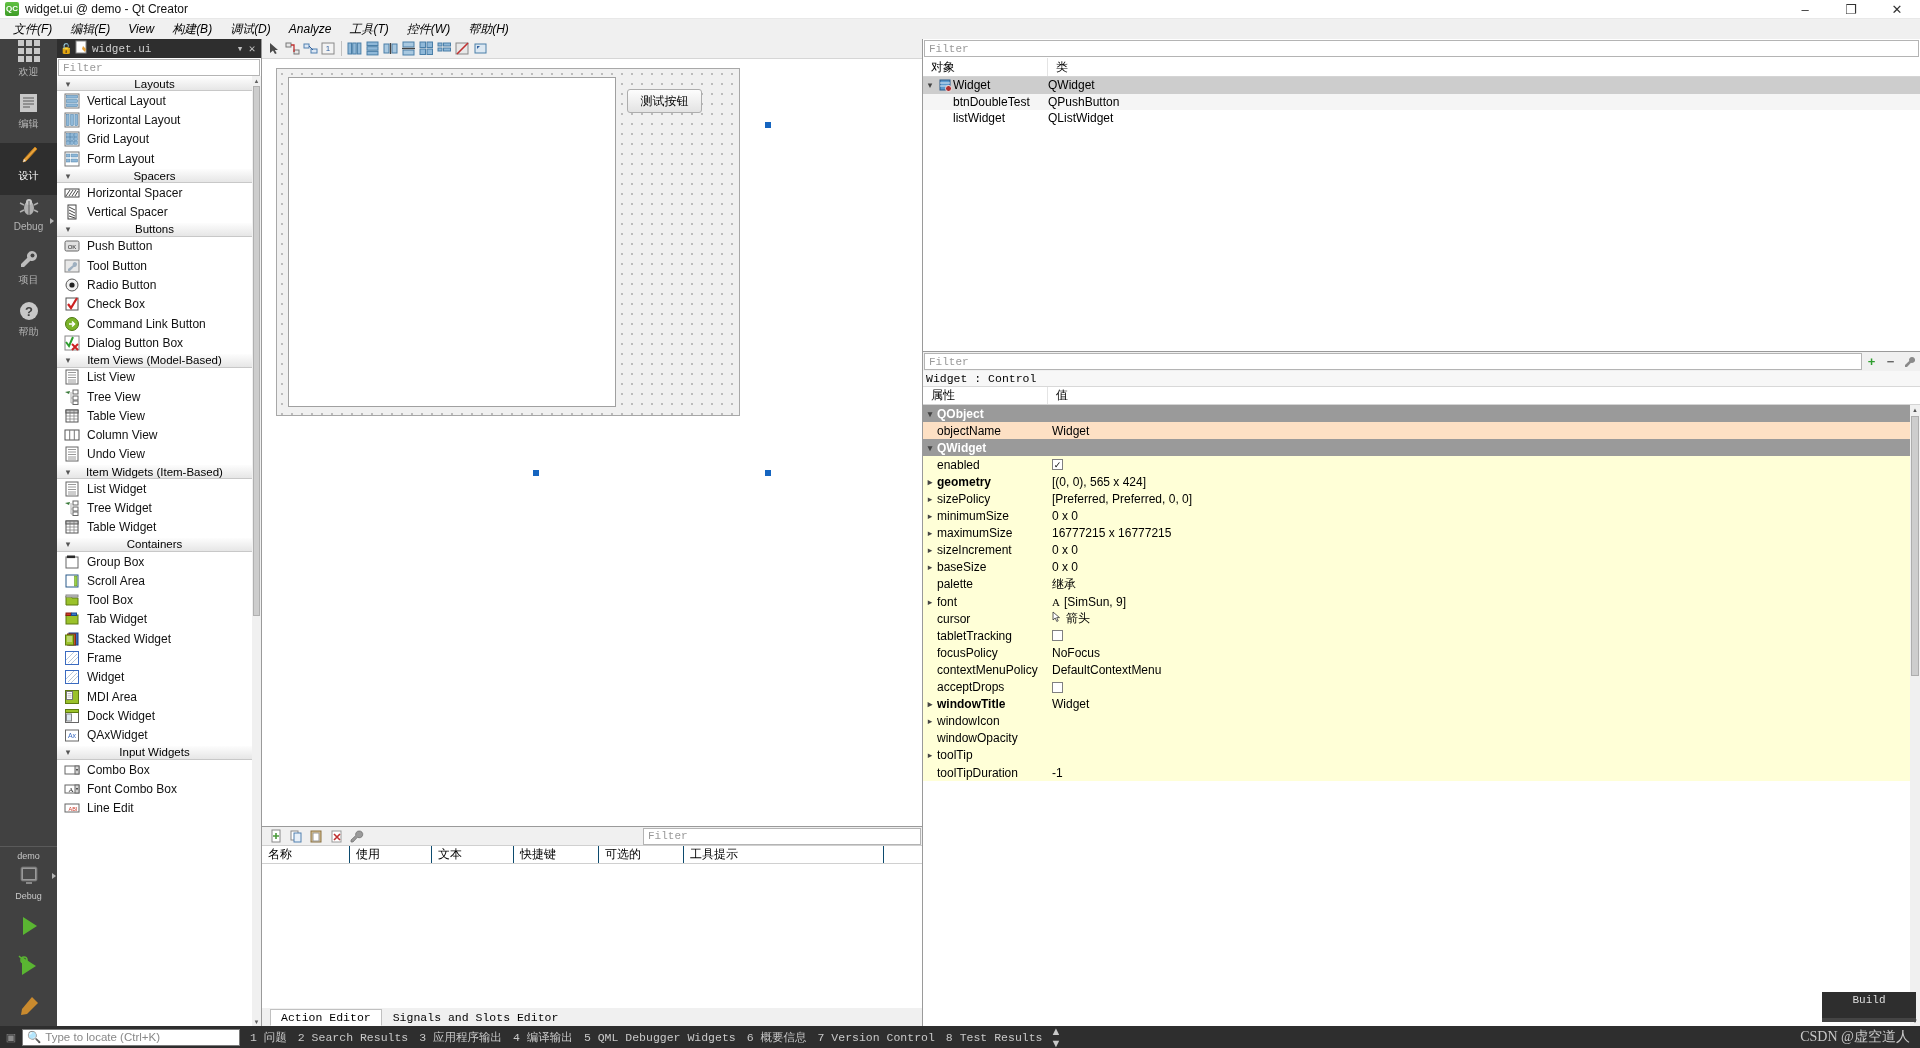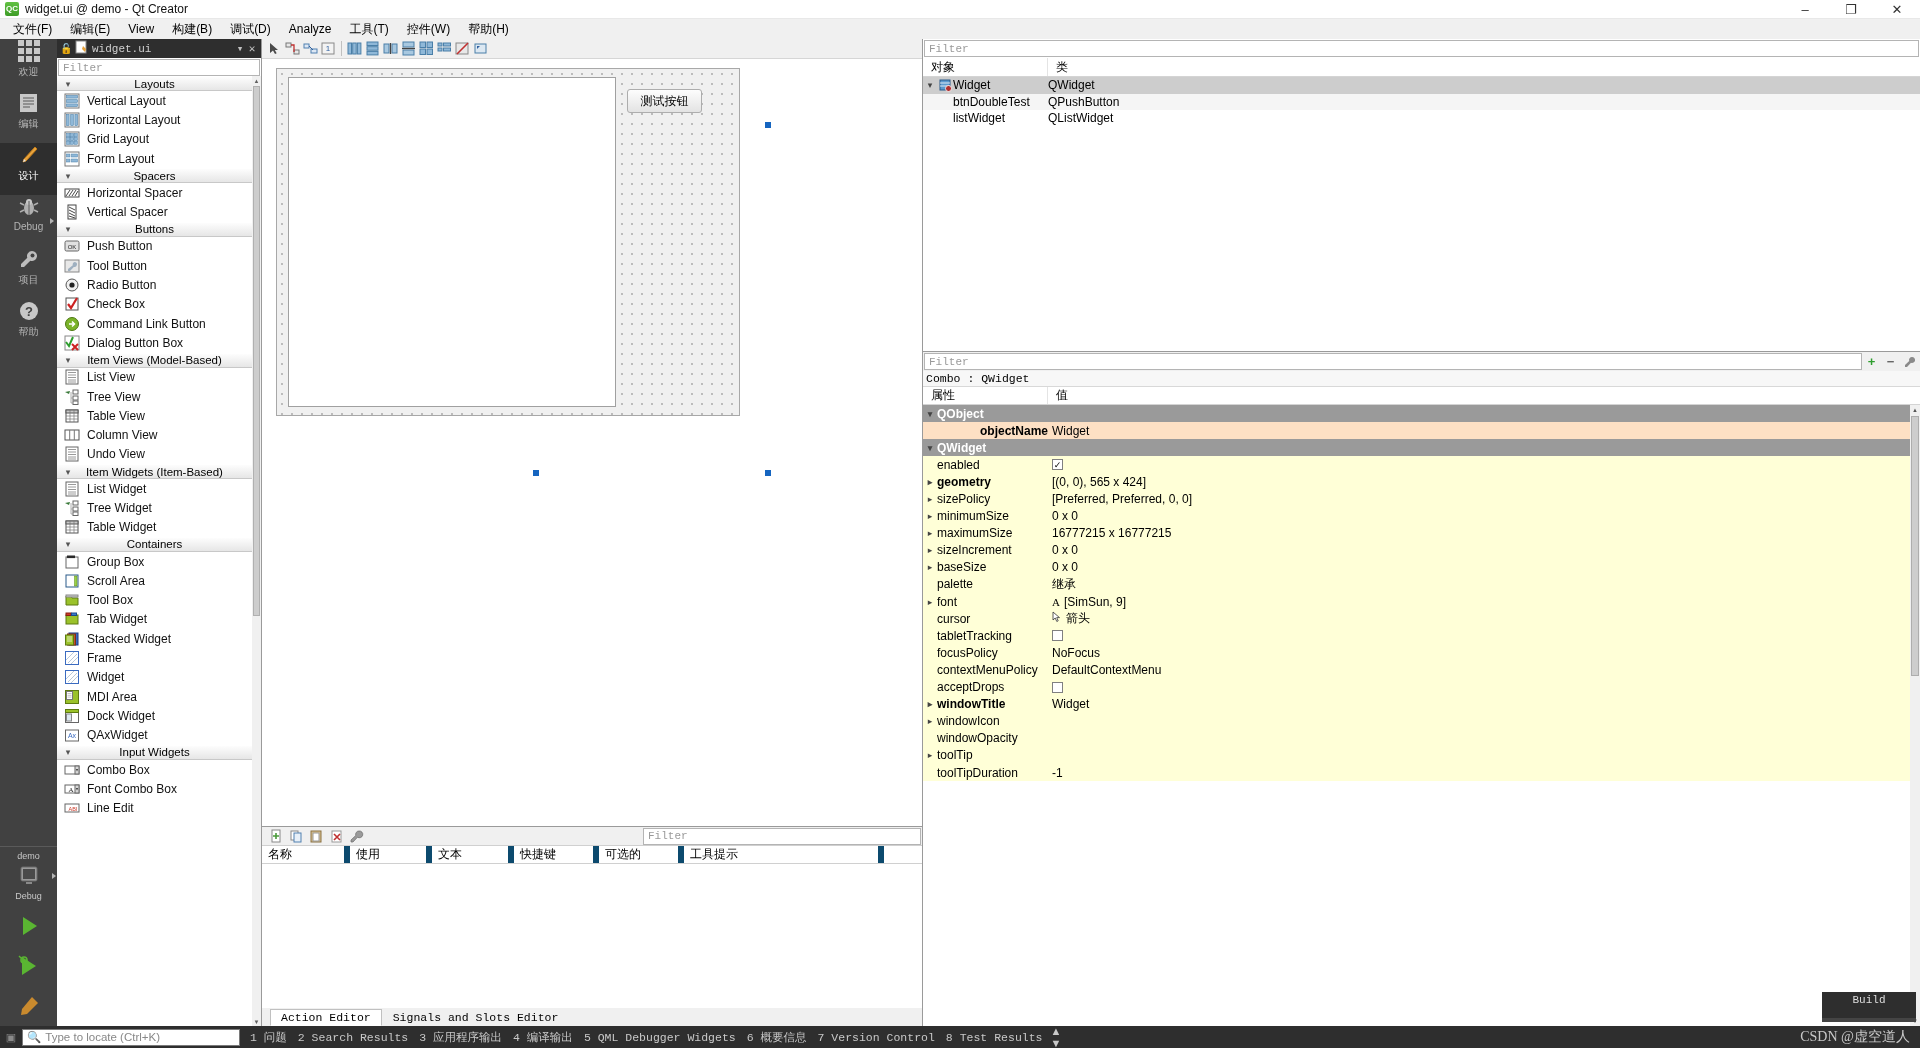--- a/index.html
+++ b/index.html
@@ -27,21 +27,21 @@
   .tb-spacer { flex: 1; }
   .tb-btn { width: 46px; height: 19px; display: flex; align-items: center; justify-content: center;
     color: #333; font-size: 13px; }
 
   
   .menubar {
     height: 20px; background: #f0f0f0; display: flex; align-items: center;
     flex: 0 0 20px; padding-left: 4px;
   }
   .menu-item {
-    padding: 18px 9px; font-size: 12px; color: #000; white-space: nowrap; cursor: default;
+    padding: 18px 9px; font-size: 12px; color: #000; white-space: nowrap; cursor: default; font-style: italic;
   }
 
   
   .mainrow { flex: 1; display: flex; min-height: 0; }
 
   
   .modebar {
     width: 57px; background: #414141; flex: 0 0 57px;
     display: flex; flex-direction: column; position: relative;
   }
@@ -139,21 +139,21 @@
   .bottomdock { height: 200px; flex: 0 0 200px; display: flex; flex-direction: column; background: #f0f0f0; border-top: 1px solid #9a9a9a; }
   .bd-toolrow { height: 19px; flex: 0 0 19px; display: flex; align-items: center; background: #f0f0f0; border-bottom: 1px solid #d0d0d0; }
   .bd-tools { display: flex; align-items: center; padding-left: 6px; gap: 3px; width: 380px; }
   .bd-filter {
     flex: 1; height: 17px; background: #fff; border: 1px solid #b4b4b4; margin: 0 1px;
     display: flex; align-items: center; padding-left: 4px; color: #9a9a9a;
     font-size: 11px; font-family: "Liberation Mono", monospace;
   }
   .bd-table { flex: 1; background: #fff; display: flex; flex-direction: column; min-height: 0; }
   .bd-head { height: 18px; display: flex; background: #fff; border-bottom: 1px solid #d0d0d0; font-size: 12px; }
-  .bd-head div { padding: 1px 6px; border-right: 6px solid #0c4a6e; display: flex; align-items: center; font-family: Liberation Serif, serif; }
+  .bd-head div { padding: 1px 6px; border-right: 1px solid #0c4a6e; display: flex; align-items: center; font-family: Liberation Serif, serif; }
   .bd-body { flex: 1; background: #fff; }
   .bd-tabs { height: 18px; flex: 0 0 18px; display: flex; align-items: flex-end; background: #f0f0f0; padding-left: 8px; }
   .bd-tab {
     padding: 1px 10px; font-size: 11.5px; font-family: "Liberation Mono", monospace;
     color: #000; cursor: pointer; border: 1px solid transparent;
   }
   .bd-tab.active { background: #fff; border: 1px solid #c0c0c0; border-bottom-color: #fff; }
 
   
   .rightpanel { width: 998px; flex: 0 0 998px; display: flex; flex-direction: column; background: #f0f0f0; border-left: 1px solid #9a9a9a; }
@@ -197,21 +197,21 @@
   .pe-scroll .thumb { position: absolute; left: 1px; width: 8px; background: #cdcdcd; border: 1px solid #adadad; }
   .pe-scroll .arw { position:absolute;left:0;width:10px;height:10px;display:flex;align-items:center;justify-content:center;color:#555;font-size:6px;}
   .pe-rows { position: absolute; inset: 0 10px 0 0; }
   .pe-row { height: 17.1px; display: flex; align-items: center; font-size: 12px; }
   .pe-row .chev { width: 14px; text-align: center; font-size: 9px; color: #444; }
   .pe-row .c1 { width: 125px; display: flex; align-items: center; overflow: hidden; white-space: nowrap; }
   .pe-row .c2 { flex: 1; padding-left: 4px; display: flex; align-items: center; gap: 4px; overflow: hidden; white-space: nowrap;}
   .pe-row.group { background: #9a9a9a; color: #fff; font-weight: bold; }
   .pe-row.group .c1 { color: #fff; }
   .pe-row.hi { background: #fde0c4; }
-  .pe-row.hi .c1 { font-weight: bold; justify-content: flex-end; }
+  .pe-row.hi .c1 { font-weight: normal; }
   .pe-row.yellow { background: #ffffd7; }
   .pe-row.bold .c1 { font-weight: bold; }
   .cbx { width: 11px; height: 11px; border: 1px solid #808080; background: #fff; display: inline-block;
          font-size: 9px; line-height: 10px; text-align: center; color: #000; }
 
   
   .statusbar { height: 22px; flex: 0 0 22px; background: #2e2e2e; display: flex; align-items: center; color: #c8c8c8; }
   .sb-ico { width: 22px; text-align: center; color: #8a8a8a; font-size: 11px; }
   .sb-locator {
     width: 218px; height: 17px; background: #fff; border: 1px solid #7a7a7a;
@@ -1015,21 +1015,21 @@
         <div class="pe-filterrow">
           <div class="pe-filter">Filter</div>
           <div class="pe-btn" style="color:#2f9e2f;font-weight:bold;">+</div>
           <div class="pe-btn" style="color:#666;font-weight:bold;">−</div>
           <div class="pe-btn">
             <svg width="14" height="14" viewBox="0 0 14 14">
                 <path d="M9 2a3 3 0 0 0-2.8 4L2 10v2h2l4-4.2A3 3 0 1 0 9 2z" fill="#8a8a8a"></path>
               </svg>
           </div>
         </div>
-        <div class="pe-objline">Combo : QWidget</div>
+        <div class="pe-objline">Widget : Control</div>
         <div class="pe-head">
           <div class="c1">属性</div>
           <div class="c2">值</div>
         </div>
         <div class="pe-body">
           <div class="pe-rows" id="pe-rows">
               <div class="pe-row group">
                 <span class="c1">
                   <span class="chev">▾</span>
                   <span>QObject</span>

